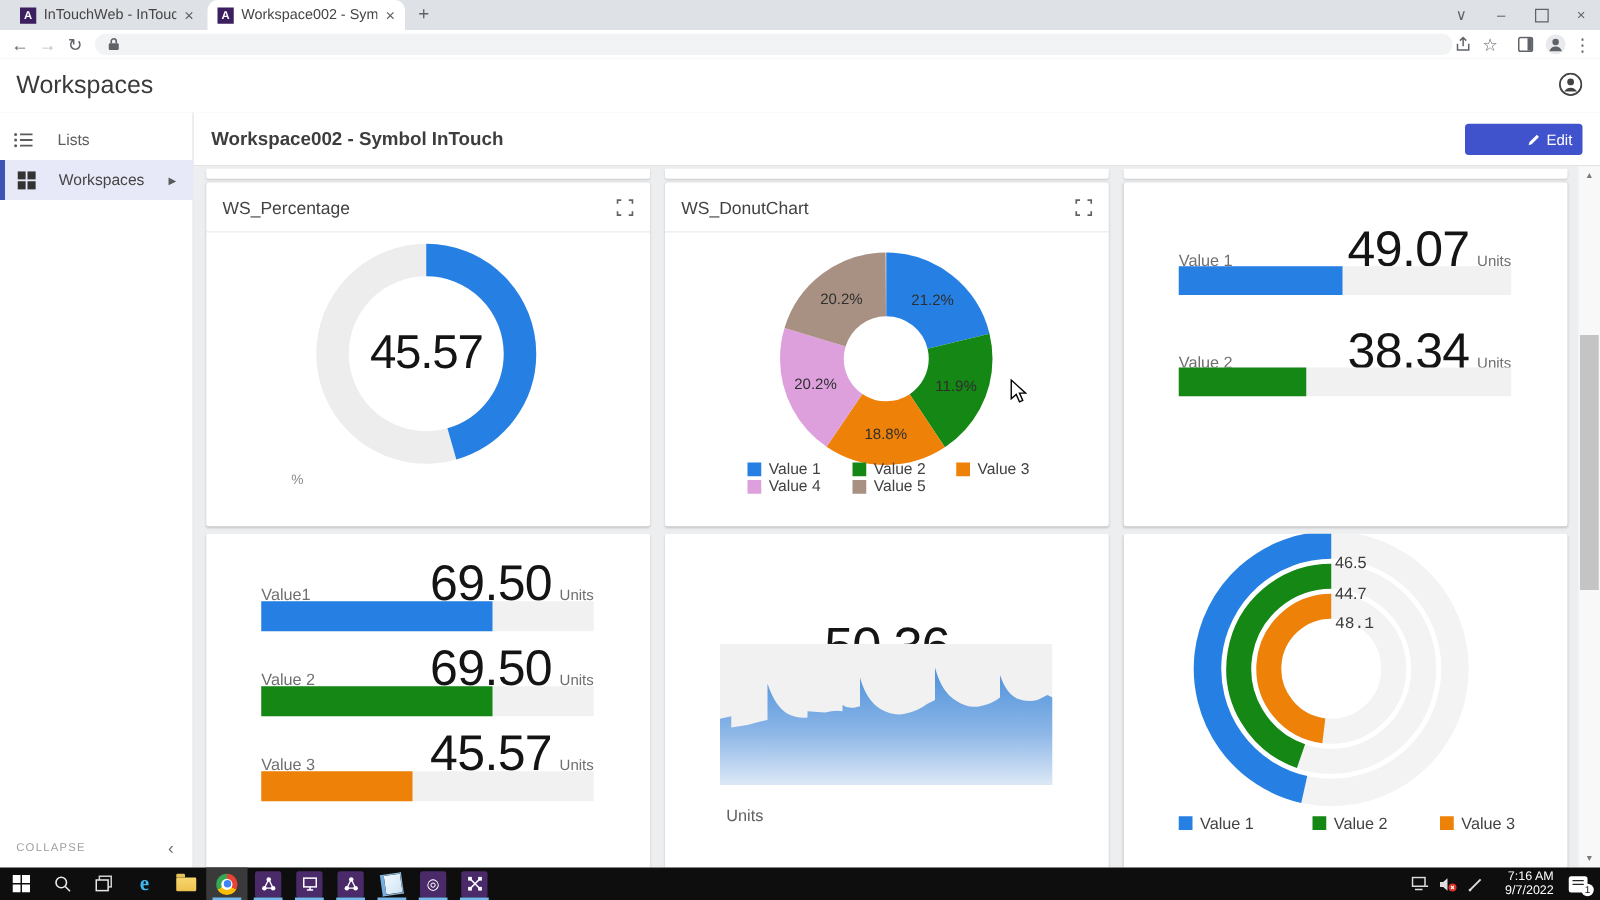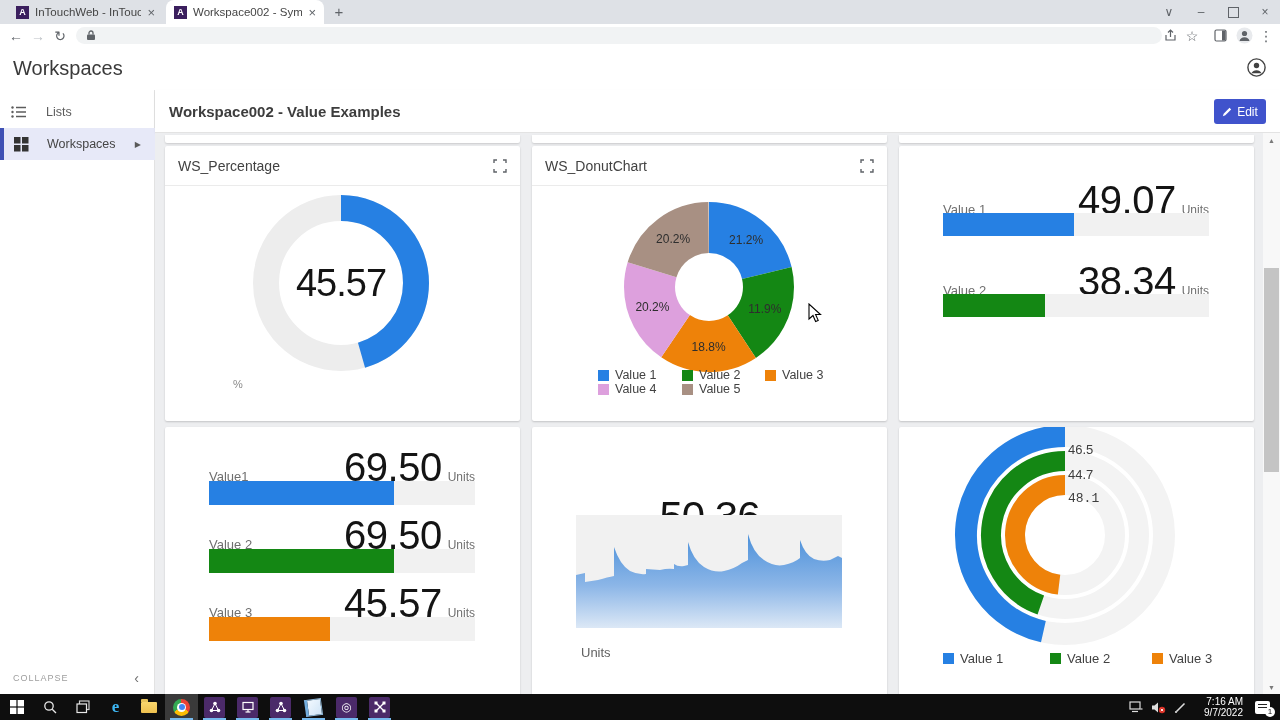--- a/index.html
+++ b/index.html
@@ -28,21 +28,21 @@
   .sideitem .lbl{font-size:12.5px;color:#5c5c5c;margin-left:22px;flex:1;}
   .sideitem.sel{background:#e7e9f8;border-left:4px solid #3f51b5;}
   .sideitem.sel .lbl{margin-left:18px;color:#454545;}
   .arrow-right{color:#5a5a5a;font-size:8px;margin-right:14px;}
   .collapse{position:absolute;left:0;top:572px;width:155px;height:32px;display:flex;align-items:center;}
   .collapse .txt{font-size:9px;letter-spacing:1px;color:#9e9e9e;margin-left:13px;flex:1;}
   .collapse .chev{color:#6f6f6f;font-size:14px;margin-right:16px;}
   
   .subheader{position:absolute;left:155px;top:90px;width:1125px;height:43px;background:#fff;border-bottom:1px solid #e3e3e3;box-sizing:border-box;box-shadow:0 1px 2px rgba(0,0,0,.06);}
   .subtitle{position:absolute;left:14px;top:13px;font-size:15px;font-weight:bold;color:#3d3d3d;}
-  .editbtn{position:absolute;right:14px;top:9px;width:52px;height:25px;background:#4053cc;border-radius:3px;color:#fff;font-size:12px;display:flex;align-items:center;justify-content:center;gap:5px;}
+  .editbtn{position:absolute;right:14px;top:9px;width:52px;height:25px;background:#4053cc;border-radius:3px;color:#fff;font-size:12px;display:flex;align-items:center;justify-content:center;gap:5px;padding-left:42px;}
   
   .content{position:absolute;left:155px;top:133px;width:1108px;height:561px;background:#edeef0;overflow:hidden;}
   .card{position:absolute;width:355px;background:#fff;border-radius:2px;box-shadow:0 1px 2px rgba(0,0,0,.18);}
   .cardhead{height:40px;border-bottom:1px solid #ebebeb;display:flex;align-items:center;padding:0 13px;box-sizing:border-box;}
   .cardtitle{font-size:14px;color:#424242;flex:1;}
   .strip{position:absolute;top:2px;height:8px;width:355px;background:#fff;border-radius:0 0 2px 2px;box-shadow:0 1px 2px rgba(0,0,0,.15);}
   .bar-row{position:absolute;left:44px;width:266px;display:flex;align-items:baseline;}
   .bar-label{font-size:13px;color:#6f6f6f;flex:1;}
   .bar-value{font-size:40px;color:#141414;letter-spacing:-.5px;}
   .bar-unit{font-size:12px;color:#6f6f6f;margin-left:6px;}
@@ -174,21 +174,21 @@
     <span class="lbl" style="margin-left:43px;">Workspaces</span>
     <span class="arrow-right">▶</span>
   </div>
   <div class="collapse">
     <span class="txt">COLLAPSE</span>
     <span class="chev">‹</span>
   </div>
 </div>
 
 <div class="subheader">
-  <div class="subtitle">Workspace002 - Value Examples</div>
+  <div class="subtitle">Workspace002 - Symbol InTouch</div>
   <div class="editbtn">
     <svg width="10" height="10" viewBox="0 0 12 12">
         <path d="M1 11 L2 8 L9 1 L11 3 L4 10 Z" fill="#fff"></path>
       </svg>
     <span>Edit</span>
   </div>
 </div>
 
 <div class="content">
   <div class="strip" style="left:10px;"></div>

